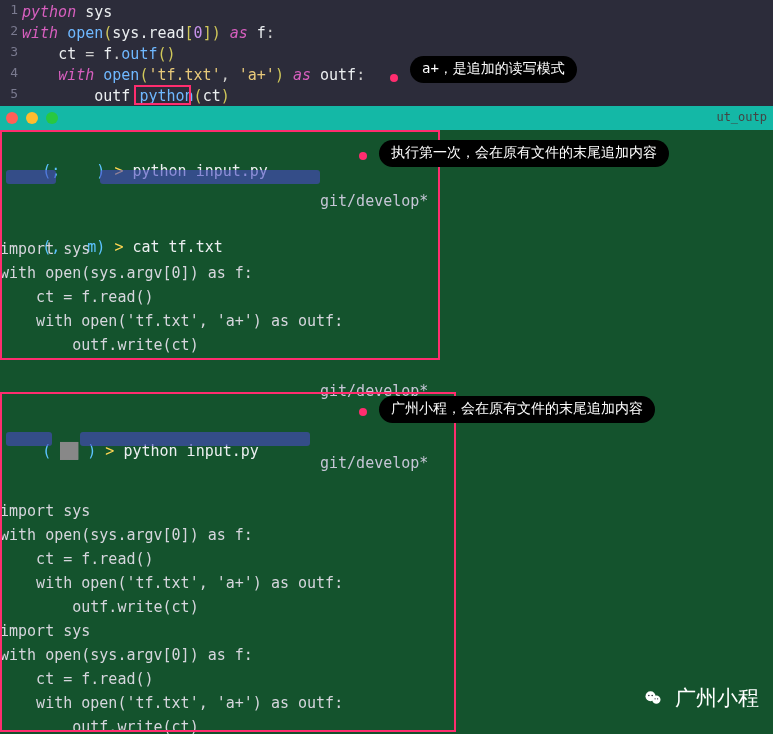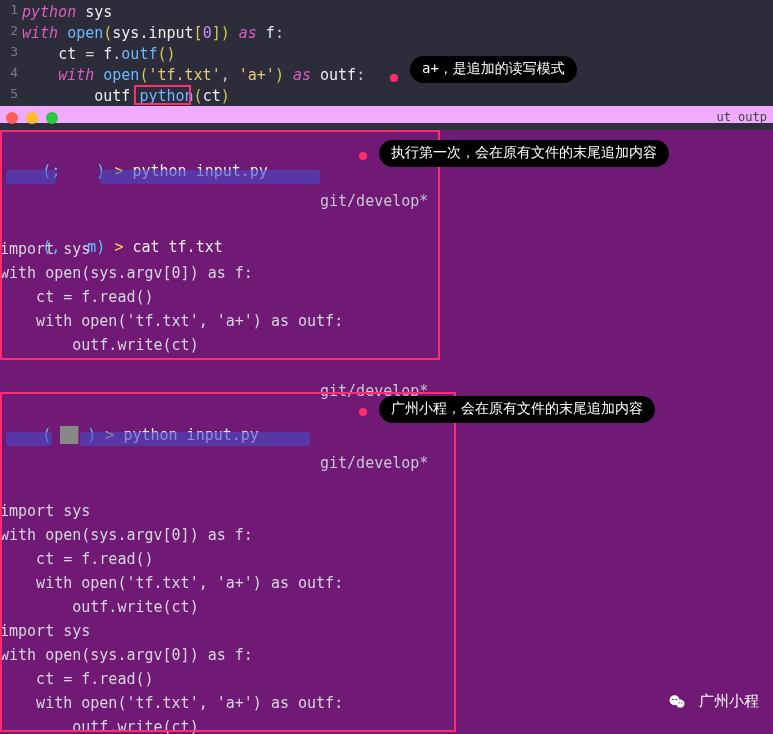--- a/index.html
+++ b/index.html
@@ -48,38 +48,38 @@
     display:flex; align-items:center; gap:10px;
     white-space:nowrap;
   }
   .dot {
     display:inline-block; width:8px; height:8px; border-radius:50%;
     background:#ff2d6f;
     position:absolute;
   }
   
   .tabbar {
-    position:absolute; left:0; top:106px; width:773px; height:17px;
-    background:#f0abfc;
+    position:absolute; left:0; top:106px; width:773px; height:24px;
+    background:#14b8a6;
   }
   .traffic {
     position:absolute; left:6px; top:6px; display:flex; gap:8px;
   }
   .tcircle { width:12px; height:12px; border-radius:50%; }
   .red { background:#ff5f57; }
   .yellow { background:#febc2e; }
   .green { background:#28c840; }
   .tabtext {
     position:absolute; right:6px; top:4px;
     font-size:12px; color:#444;
   }
   
   .terminal {
     position:absolute; left:0; top:130px; width:773px; height:604px;
-    background:#701a75;
+    background:#14532d;
   }
   .tline {
     position:absolute; left:6px;
     white-space:pre;
     font-size:15px;
     line-height:22px;
   }
   .prompt-path { color:#5cc3ff; }
   .prompt-arrow { color:#ffd552; }
   .prompt-cmd { color:#eceff1; }
@@ -88,40 +88,40 @@
   .smudge {
     position:absolute; background:#4a49c5; opacity:0.6; border-radius:3px;
     height:14px;
   }
   .outline1 {
     position:absolute; border:2px solid #ff2d6f; pointer-events:none;
   }
   
   .watermark {
     position:absolute; right:14px; bottom:22px;
-    display:flex; gap:12px;
-    color:#fff; font-size:15px; font-family:sans-serif;
+    display:flex; align-items:center; gap:12px;
+    color:#fff; font-size:21px; font-family:sans-serif;
   }
   .wmicon {
     width:20px; height:20px; fill:#fff;
   }
 </style>
 </head>
 <body>
 
 <div class="editor">
   <div class="gutter">
     <div class="gnum" style="top:2px">1</div>
     <div class="gnum" style="top:23px">2</div>
     <div class="gnum" style="top:44px">3</div>
     <div class="gnum" style="top:65px">4</div>
     <div class="gnum" style="top:86px">5</div>
   </div>
   <div class="codeline" style="top:2px"><span class="kw">python</span> <span class="ident">sys</span></div>
-  <div class="codeline" style="top:23px"><span class="kw">with</span> <span class="fn">open</span><span class="par">(</span><span class="ident">sys.input</span><span class="par">[</span><span class="num">0</span><span class="par">]</span><span class="par">)</span> <span class="kw">as</span> <span class="ident">f</span>:</div>
+  <div class="codeline" style="top:23px"><span class="kw">with</span> <span class="fn">open</span><span class="par">(</span><span class="ident">sys.read</span><span class="par">[</span><span class="num">0</span><span class="par">]</span><span class="par">)</span> <span class="kw">as</span> <span class="ident">f</span>:</div>
   <div class="codeline" style="top:44px">    <span class="ident">ct</span> = <span class="ident">f</span>.<span class="fn">outf</span><span class="par">()</span></div>
   <div class="codeline" style="top:65px">    <span class="kw">with</span> <span class="fn">open</span><span class="par">(</span><span class="str">'tf.txt'</span>, <span class="str">'a+'</span><span class="par">)</span> <span class="kw">as</span> <span class="ident">outf</span>:</div>
   <div class="codeline" style="top:86px">        <span class="ident">outf</span>.<span class="fn">python</span><span class="par">(</span><span class="ident">ct</span><span class="par">)</span></div>
 
   <div class="hlbox" style="left:134px; top:85px; width:57px; height:20px"></div>
 </div>
 
 <span class="dot" style="left:390px; top:74px"></span>
 <div class="bubble" style="left:410px; top:56px">
   <span>a+，是追加的读写模式</span>
@@ -150,21 +150,21 @@
   <div class="tline out" style="top:108px; left:0px">import sys</div>
   <div class="tline out" style="top:132px; left:0px">with open(sys.argv[0]) as f:</div>
   <div class="tline out" style="top:156px; left:0px">    ct = f.read()</div>
   <div class="tline out" style="top:180px; left:0px">    with open('tf.txt', 'a+') as outf:</div>
   <div class="tline out" style="top:204px; left:0px">        outf.write(ct)</div>
 
   <div class="outline1" style="left:0; top:0; width:440px; height:230px"></div>
 
   <div class="tline git" style="top:250px; left:320px">git/develop*</div>
 
-  <div class="tline" style="top:272px">
+  <div class="tline" style="top:288px">
     <span class="prompt-path">( <span style="background:#888;color:#888">██</span> )</span> <span class="prompt-arrow">&gt;</span> <span class="prompt-cmd">python input.py</span>
   </div>
   <div class="smudge" style="top:302px; left:6px; width:46px"></div>
   <div class="smudge" style="top:302px; left:80px; width:230px"></div>
   <div class="tline git" style="top:322px; left:320px">git/develop*</div>
 
   <div class="tline out" style="top:370px; left:0px">import sys</div>
   <div class="tline out" style="top:394px; left:0px">with open(sys.argv[0]) as f:</div>
   <div class="tline out" style="top:418px; left:0px">    ct = f.read()</div>
   <div class="tline out" style="top:442px; left:0px">    with open('tf.txt', 'a+') as outf:</div>

